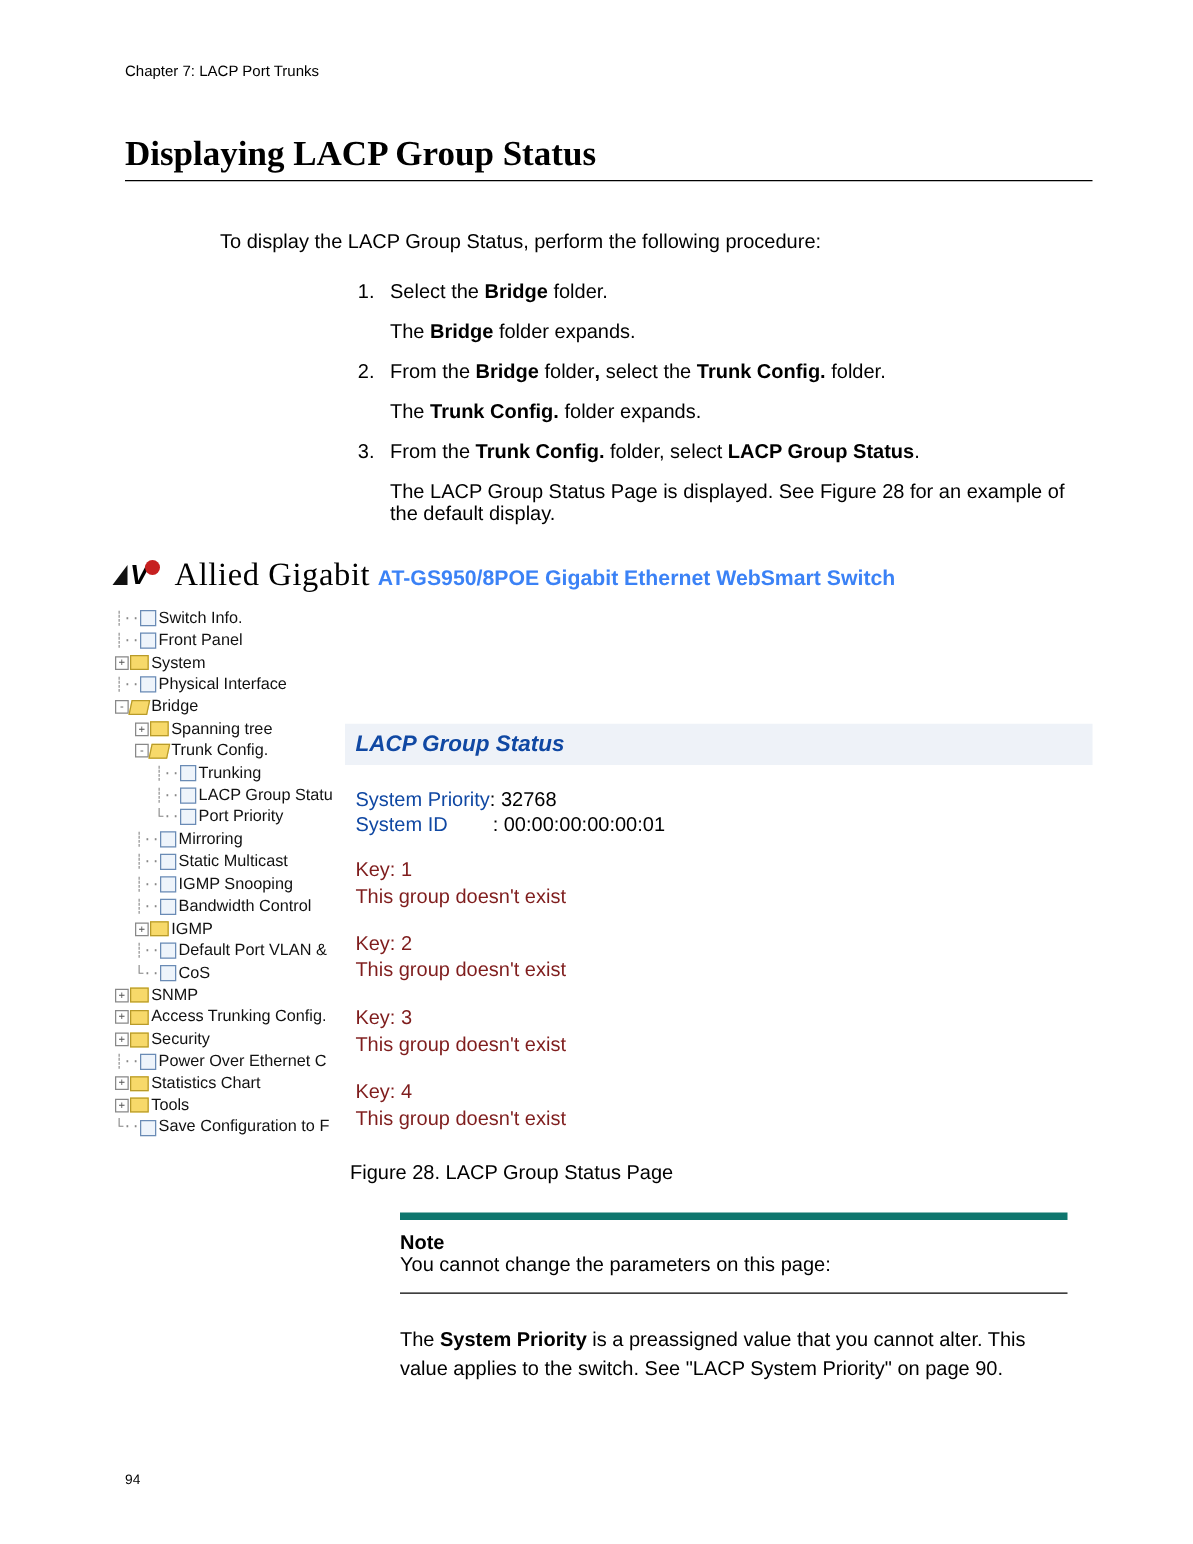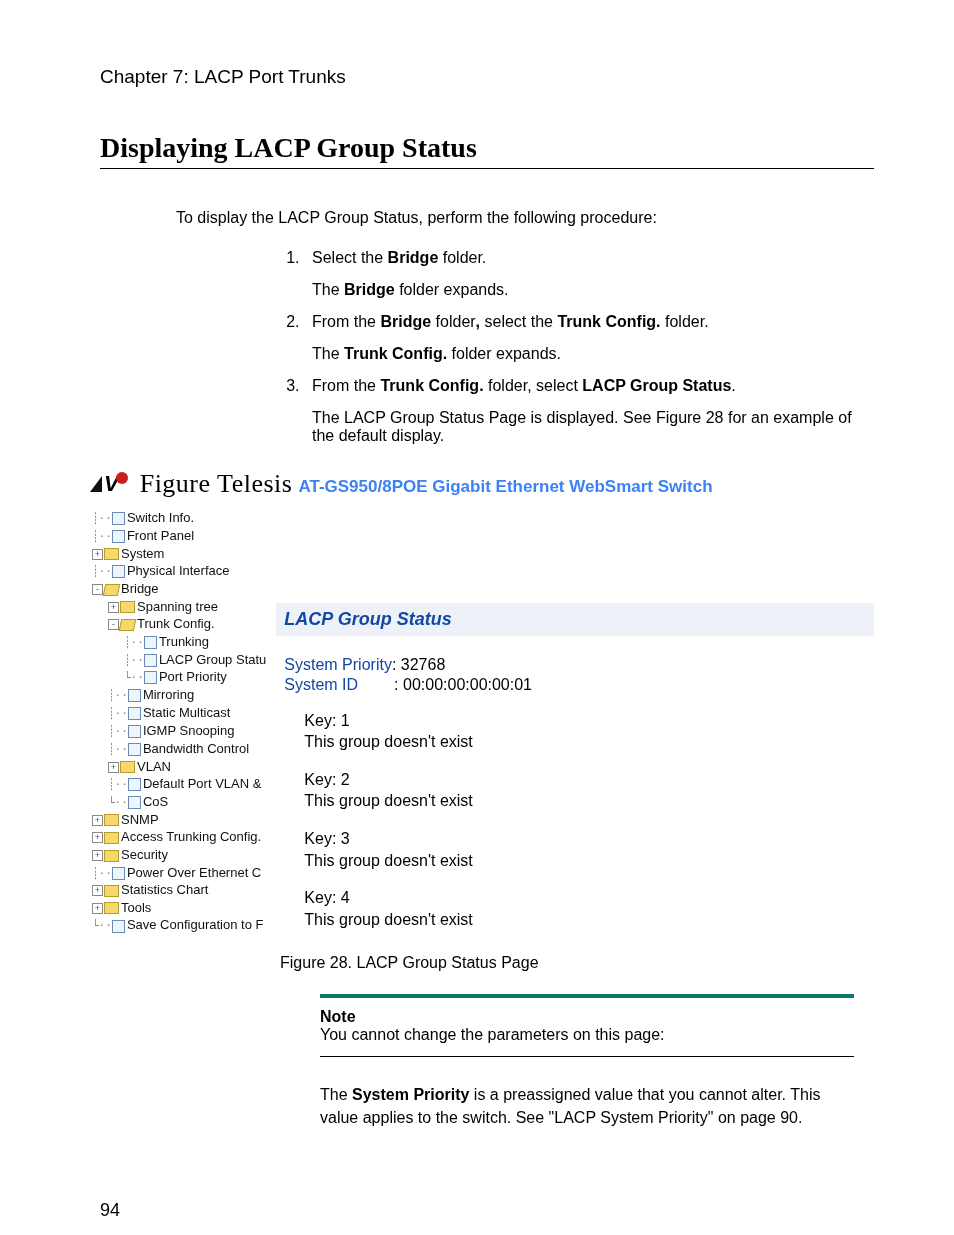--- a/index.html
+++ b/index.html
@@ -6,23 +6,22 @@
     margin: 0;
     padding: 50px 80px 50px 100px;
     font-family: Arial, Helvetica, sans-serif;
     font-size: 16px;
     color: #000;
     background: #fff;
     width: 954px;
     box-sizing: border-box;
   }
   .chapter {
-    font-size: 19px;
+    font-size: 12px;
     margin-bottom: 44px;
-    margin-top: 16px;
   }
   h1.title {
     font-family: "Times New Roman", serif;
     font-weight: bold;
     font-size: 28px;
     border-bottom: 1px solid #000;
     padding-bottom: 4px;
     margin: 0 0 40px 0;
   }
   .intro {
@@ -162,41 +161,41 @@
     font-size: 18px;
     padding: 6px 8px;
   }
   .pane-body {
     padding: 20px 8px 4px 8px;
     font-size: 16px;
   }
   .pp-lbl { color: #1048a3; }
   .pp-row { margin-bottom: 2px; }
   .key-block { margin-top: 16px; }
-  .key-block div { color: #000000; line-height: 1.35; margin-left: 20px; }
+  .key-block div { color: #7f1d1d; line-height: 1.35; }
 
   .fig-caption {
     margin: 20px 0 22px 180px;
     font-size: 16px;
   }
   .note-box {
     margin-left: 220px;
     margin-right: 20px;
-    border-top: 4px solid #0f766e;
+    border-top: 6px solid #0f766e;
     border-bottom: 1px solid #000;
     padding: 10px 0 12px 0;
     margin-bottom: 26px;
   }
   .final-p {
     margin-left: 220px;
     margin-right: 20px;
     line-height: 1.45;
   }
   .page-num {
-    font-size: 18px;
+    font-size: 11px;
     margin-top: 70px;
   }
 </style>
 </head>
 <body>
 
 <div class="chapter">Chapter 7: LACP Port Trunks</div>
 
 <h1 class="title">Displaying LACP Group Status</h1>
 
@@ -221,21 +220,21 @@
   </li>
 </ol>
 
 <div class="figure">
   <div class="app-header">
     <span class="logo">
       <span class="tri"></span>
         <span class="vee">V</span>
         <span class="dot"></span>
     </span>
-    <span class="brand-text">Figure Telesis</span>
+    <span class="brand-text">Allied Gigabit</span>
     <span class="product-text">AT-GS950/8POE Gigabit Ethernet WebSmart Switch</span>
   </div>
 
   <div class="app-body">
 
     <div class="tree">
       <ul>
         <li><span class="glyph">┊··</span><span class="page-ico"></span><span>Switch Info.</span></li>
         <li><span class="glyph">┊··</span><span class="page-ico"></span><span>Front Panel</span></li>
         <li><span class="plusbox">+</span><span class="closed-ico"></span><span>System</span></li>
@@ -247,21 +246,21 @@
               <ul>
                 <li><span class="glyph">┊··</span><span class="page-ico"></span><span>Trunking</span></li>
                 <li><span class="glyph">┊··</span><span class="page-ico"></span><span>LACP Group Statu</span></li>
                 <li><span class="glyph">└··</span><span class="page-ico"></span><span>Port Priority</span></li>
               </ul>
             </li>
             <li><span class="glyph">┊··</span><span class="page-ico"></span><span>Mirroring</span></li>
             <li><span class="glyph">┊··</span><span class="page-ico"></span><span>Static Multicast</span></li>
             <li><span class="glyph">┊··</span><span class="page-ico"></span><span>IGMP Snooping</span></li>
             <li><span class="glyph">┊··</span><span class="page-ico"></span><span>Bandwidth Control</span></li>
-            <li><span class="plusbox">+</span><span class="closed-ico"></span><span>VLAN</span></li>
+            <li><span class="plusbox">+</span><span class="closed-ico"></span><span>IGMP</span></li>
             <li><span class="glyph">┊··</span><span class="page-ico"></span><span>Default Port VLAN &amp;</span></li>
             <li><span class="glyph">└··</span><span class="page-ico"></span><span>CoS</span></li>
           </ul>
         </li>
         <li><span class="plusbox">+</span><span class="closed-ico"></span><span>SNMP</span></li>
         <li><span class="plusbox">+</span><span class="closed-ico"></span><span>Access Trunking Config.</span></li>
         <li><span class="plusbox">+</span><span class="closed-ico"></span><span>Security</span></li>
         <li><span class="glyph">┊··</span><span class="page-ico"></span><span>Power Over Ethernet C</span></li>
         <li><span class="plusbox">+</span><span class="closed-ico"></span><span>Statistics Chart</span></li>
         <li><span class="plusbox">+</span><span class="closed-ico"></span><span>Tools</span></li>

